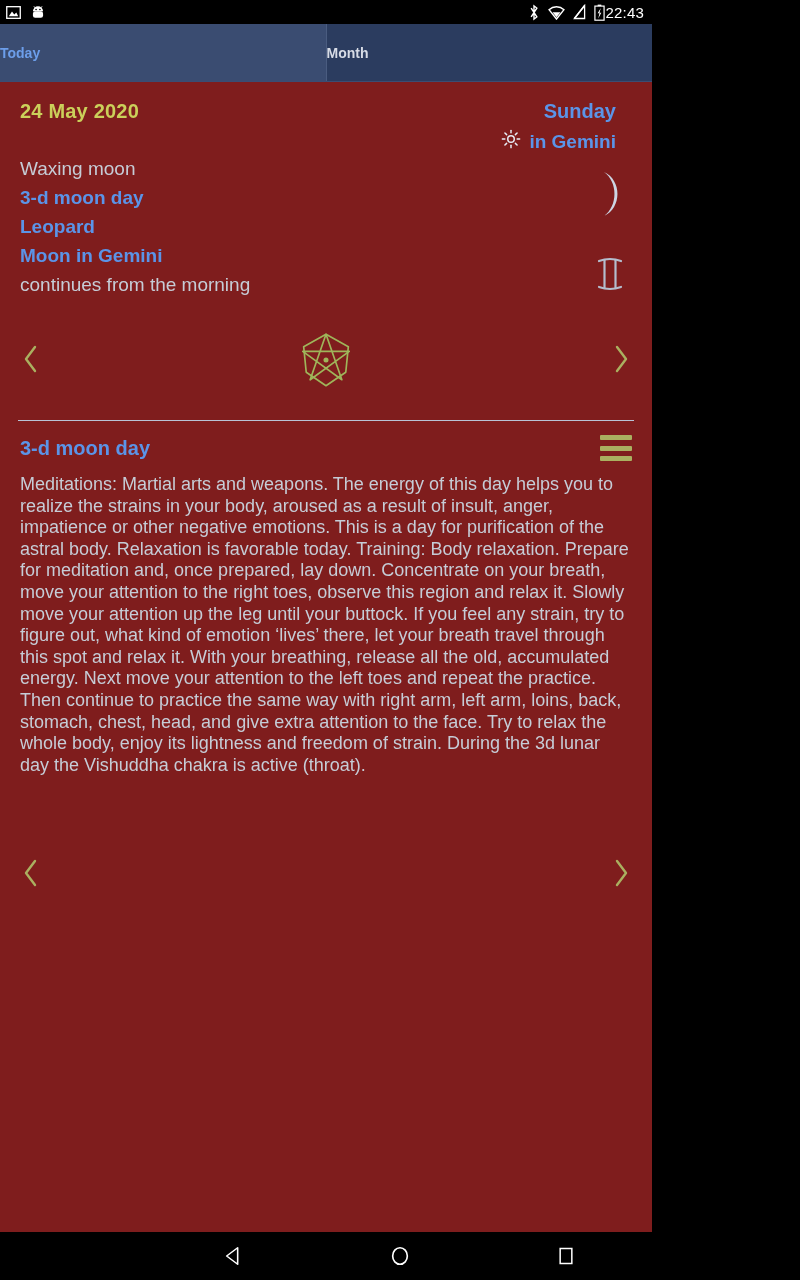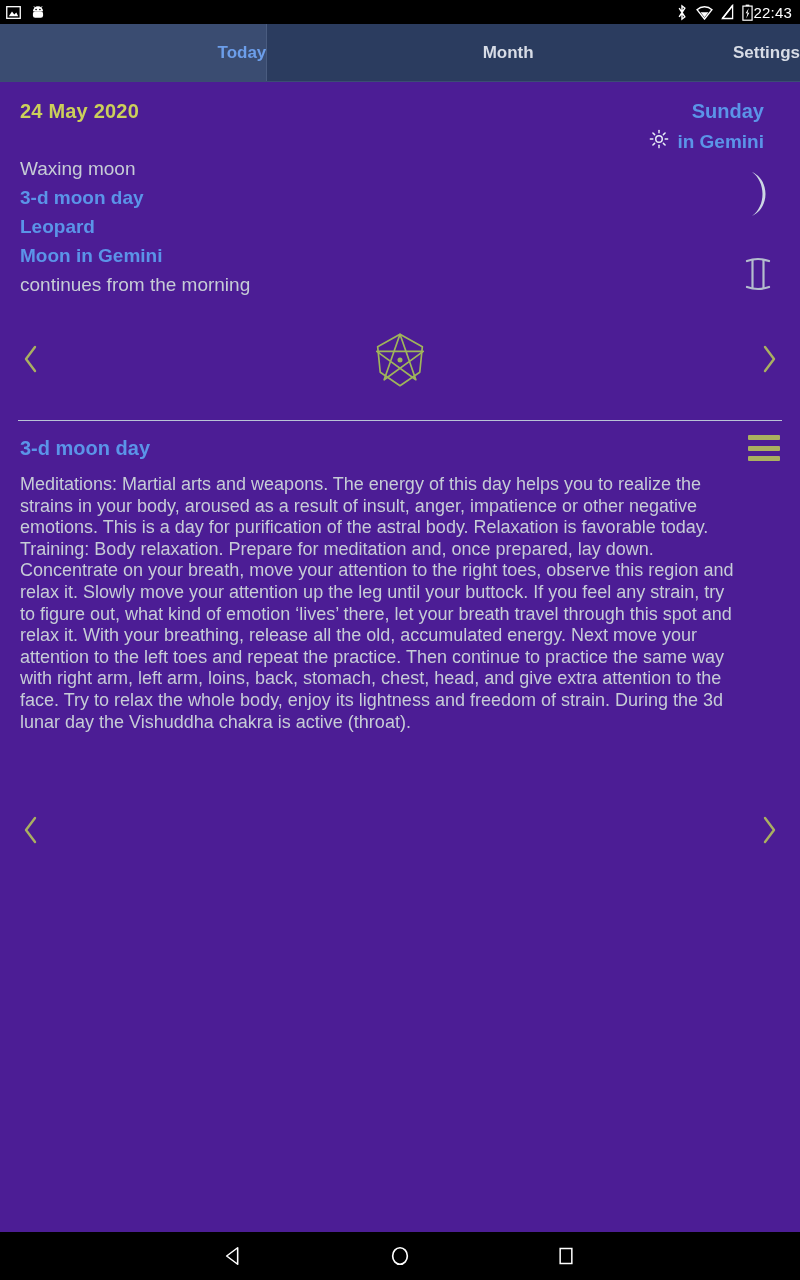--- a/index.html
+++ b/index.html
@@ -4,22 +4,22 @@
 <style>
   * { margin:0; padding:0; box-sizing:border-box; }
   html, body {
     width:800px; height:1280px;
     background:#000;
     font-family:"Liberation Sans", sans-serif;
     overflow:hidden;
   }
   #app {
     position:relative;
-    width:800px; height:1280px;
-    background:#4c1d95;
+    width:652px; height:1280px;
+    background:#7f1d1d;
   }
 
   
   .statusbar {
     height:24px;
     background:#000;
     display:flex;
     align-items:center;
     padding:0 8px 0 6px;
     color:#ffffff;
@@ -33,22 +33,22 @@
   .tabs {
     display:flex;
     height:58px;
     background:#2b3c5f;
     border-bottom:1px solid #3b4d73;
   }
   .tab {
     flex:1;
     display:flex;
     align-items:center;
-    justify-content:flex-end;
-    font-size:17px;
+    justify-content:flex-start;
+    font-size:14px;
     font-weight:bold;
     color:#d7dce6;
     cursor:pointer;
   }
   .tab.active {
     background:#3a4c71;
     color:#6c9eea;
     border-right:1px solid #4a5c80;
   }
 
@@ -247,23 +247,20 @@
     </div>
     <span class="sb-time">22:43</span>
   </div>
 
   <div class="tabs">
     <div class="tab active">
       <span>Today</span>
     </div>
     <div class="tab">
       <span>Month</span>
-    </div>
-    <div class="tab">
-      <span>Settings</span>
     </div>
   </div>
 
   <div class="header">
     <div class="hdr-date">24 May 2020</div>
     <div class="hdr-right">
       <div class="hdr-weekday">Sunday</div>
       <div class="hdr-sunsign">
         <span>
           <svg width="20" height="20" viewBox="0 0 22 22">

